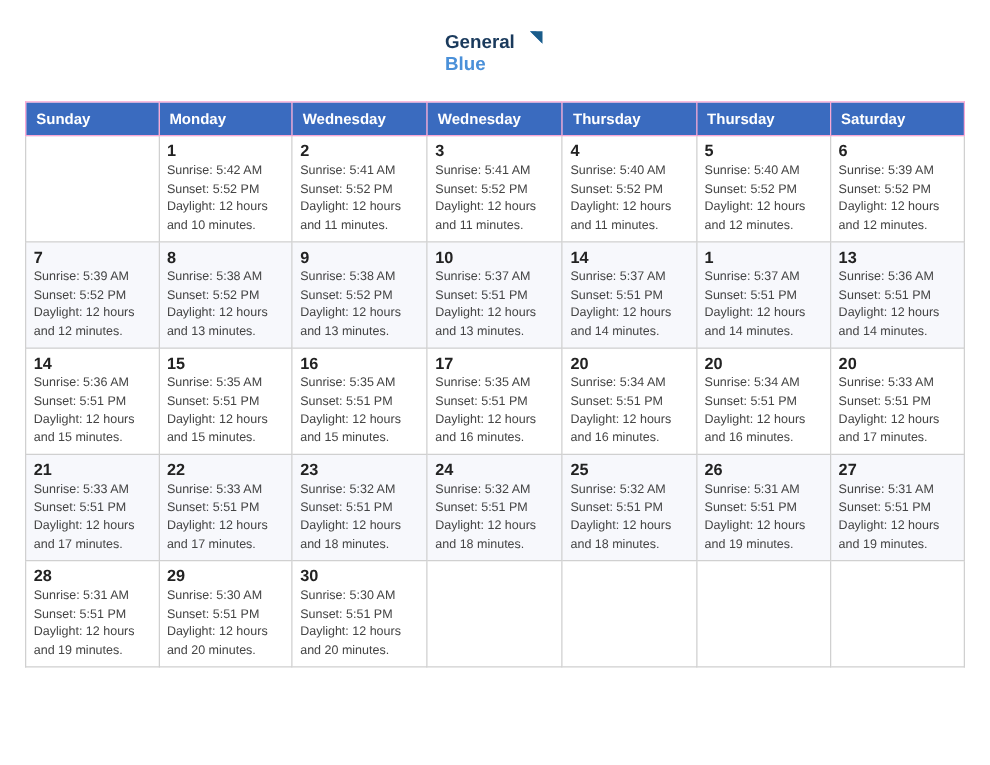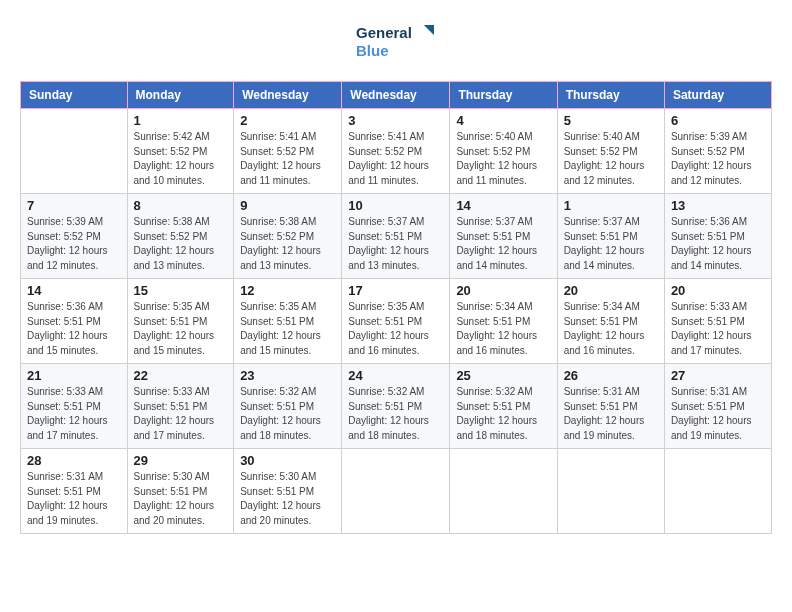--- a/index.html
+++ b/index.html
@@ -167,21 +167,21 @@
       <tr class="week-row">
         <td>
           <span class="day-number">14</span>
           <div class="day-info">Sunrise: 5:36 AM<br>Sunset: 5:51 PM<br>Daylight: 12 hours<br>and 15 minutes.</div>
         </td>
         <td>
           <span class="day-number">15</span>
           <div class="day-info">Sunrise: 5:35 AM<br>Sunset: 5:51 PM<br>Daylight: 12 hours<br>and 15 minutes.</div>
         </td>
         <td>
-          <span class="day-number">12</span>
+          <span class="day-number">16</span>
           <div class="day-info">Sunrise: 5:35 AM<br>Sunset: 5:51 PM<br>Daylight: 12 hours<br>and 15 minutes.</div>
         </td>
         <td>
           <span class="day-number">17</span>
           <div class="day-info">Sunrise: 5:35 AM<br>Sunset: 5:51 PM<br>Daylight: 12 hours<br>and 16 minutes.</div>
         </td>
         <td>
           <span class="day-number">20</span>
           <div class="day-info">Sunrise: 5:34 AM<br>Sunset: 5:51 PM<br>Daylight: 12 hours<br>and 16 minutes.</div>
         </td>

